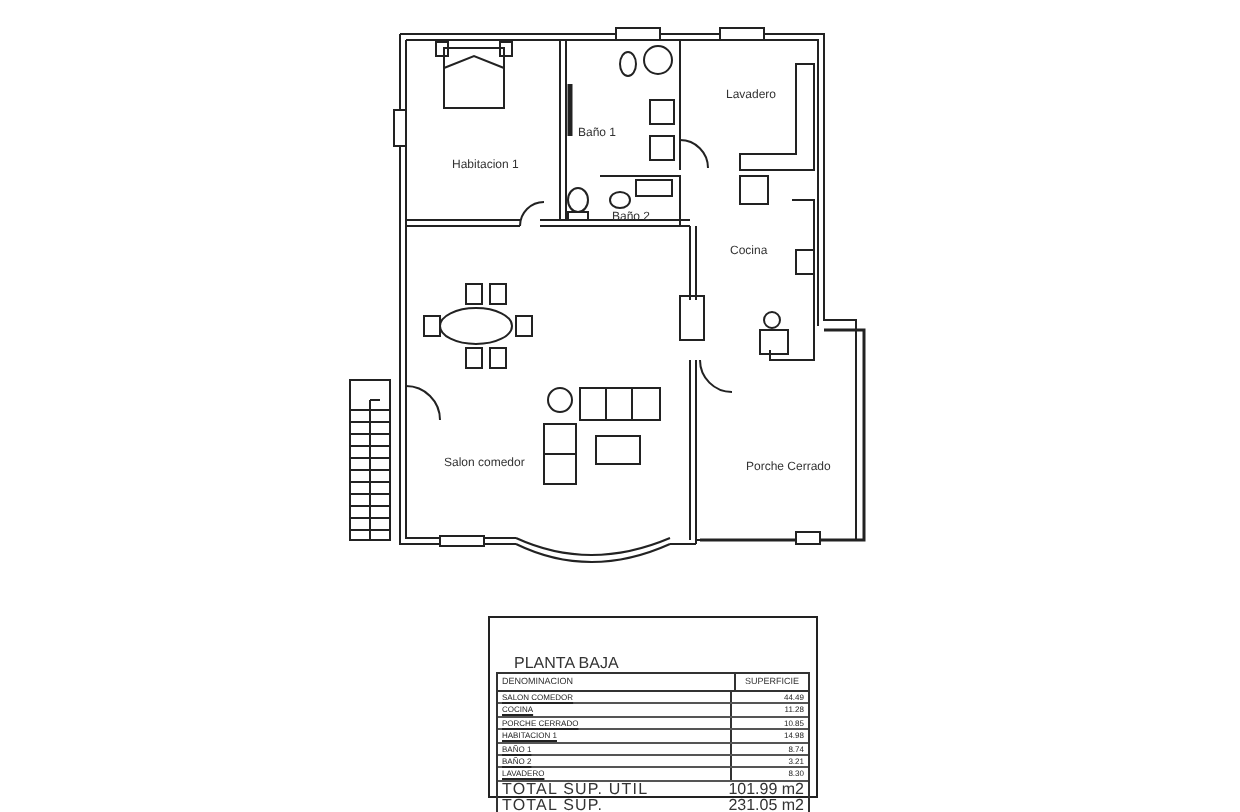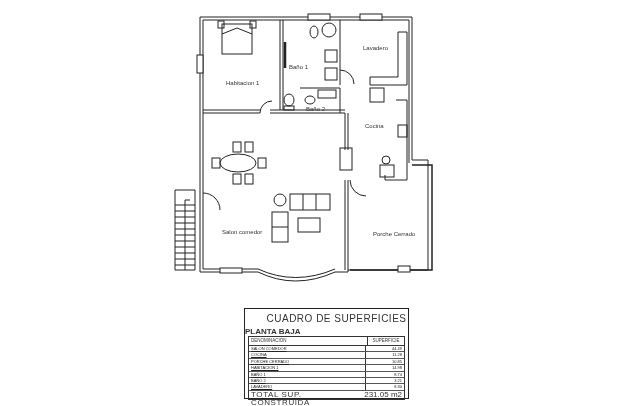--- a/index.html
+++ b/index.html
@@ -1,21 +1,21 @@
 <!DOCTYPE html>
 <html><head>
 <meta charset="utf-8">
 <style>
   html,body{margin:0;padding:0;background:#fff;}
   body{width:620px;height:406px;position:relative;overflow:hidden;font-family:"Liberation Sans",sans-serif;}
   .plan{position:absolute;left:0;top:0;width:620px;height:300px;}
   .lbl{position:absolute;font-size:6px;color:#333;white-space:nowrap;font-family:"Liberation Sans",sans-serif;}
   .table-box{position:absolute;left:244px;top:308px;width:165px;height:91px;border:1px solid #222;box-sizing:border-box;background:#fff;}
   .tb-title{position:absolute;left:0;right:0;top:4px;text-align:center;font-size:10px;letter-spacing:0.5px;color:#333;padding-left:20px;}
-  .tb-sub{position:absolute;left:0;top:18px;font-size:8px;color:#333;font-weight:bold;}
+  .tb-sub{position:absolute;left:12px;top:18px;font-size:8px;color:#333;}
   .tb-grid{position:absolute;left:3px;right:3px;top:27px;border:1px solid #333;}
   .tb-head{display:flex;border-bottom:1px solid #333;height:8px;font-size:4.5px;color:#333;}
   .tb-head .c1{flex:1;padding-left:2px;line-height:8px;border-right:1px solid #333;}
   .tb-head .c2{width:36px;text-align:center;line-height:8px;}
   .tb-row{display:flex;border-bottom:1px solid #555;height:5.4px;font-size:4px;color:#222;}
   .tb-row .c1{flex:1;padding-left:2px;line-height:5px;border-right:1px solid #333;text-decoration:underline;}
   .tb-row .c2{width:36px;text-align:right;padding-right:2px;line-height:5px;}
   .tb-total{display:flex;font-size:8px;color:#333;height:8px;line-height:8px;padding:0 2px;}
   .tb-total .t1{flex:1;letter-spacing:0.6px;}
   .tb-total .t2{width:52px;text-align:right;}
@@ -121,21 +121,20 @@
   <span class="lbl" style="left:226px;top:80px;">Habitacion 1</span>
   <span class="lbl" style="left:289px;top:64px;">Baño 1</span>
   <span class="lbl" style="left:306px;top:106px;">Baño 2</span>
   <span class="lbl" style="left:363px;top:45px;">Lavadero</span>
   <span class="lbl" style="left:365px;top:123px;">Cocina</span>
   <span class="lbl" style="left:222px;top:229px;">Salon comedor</span>
   <span class="lbl" style="left:373px;top:231px;">Porche Cerrado</span>
 </div>
 
 <div class="table-box">
-  <div class="tb-title">CUADRO DE SUPERFICIES</div>
   <div class="tb-sub">PLANTA BAJA</div>
   <div class="tb-grid">
     <div class="tb-head">
       <div class="c1">DENOMINACION</div>
       <div class="c2">SUPERFICIE</div>
     </div>
     <div class="tb-row">
         <div class="c1">SALON COMEDOR</div>
         <div class="c2">44.49</div>
       </div>
@@ -157,17 +156,21 @@
       </div>
     <div class="tb-row">
         <div class="c1">BAÑO 2</div>
         <div class="c2">3.21</div>
       </div>
     <div class="tb-row">
         <div class="c1">LAVADERO</div>
         <div class="c2">8.30</div>
       </div>
     <div class="tb-total">
+      <div class="t1">TOTAL SUP. UTIL</div>
+      <div class="t2">101.99 m2</div>
+    </div>
+    <div class="tb-total">
       <div class="t1">TOTAL SUP. CONSTRUIDA</div>
       <div class="t2">231.05 m2</div>
     </div>
   </div>
 </div>
 
 </body></html>

